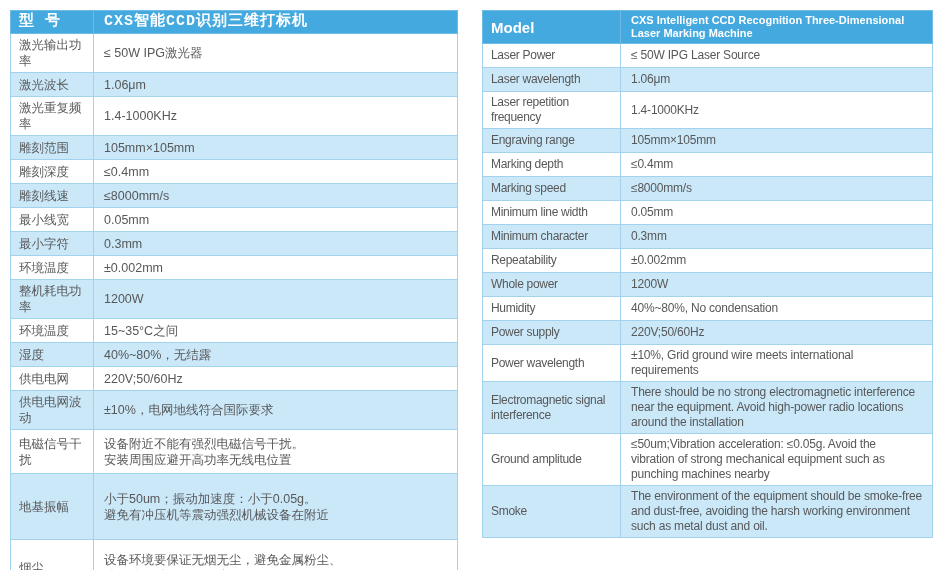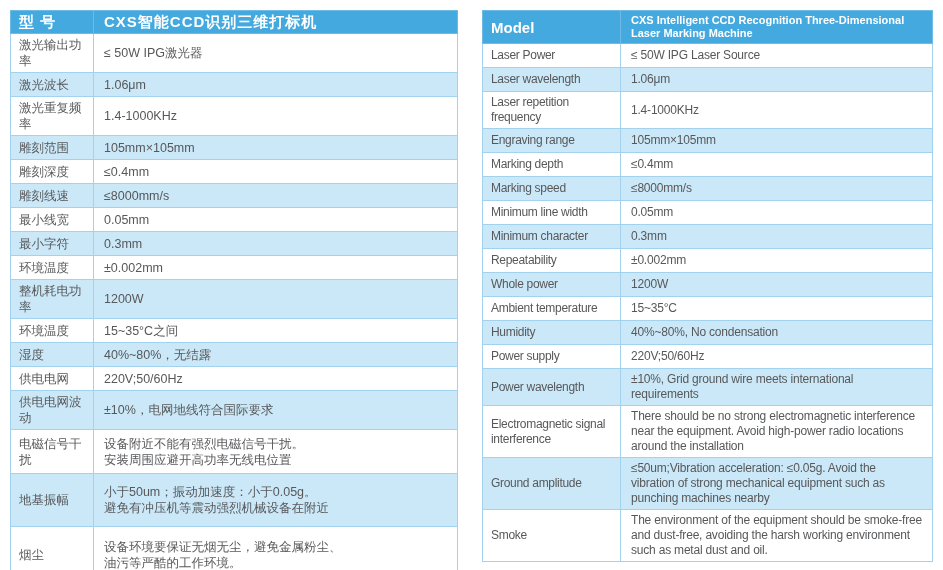--- a/index.html
+++ b/index.html
@@ -41,35 +41,35 @@
   table.right td.label { letter-spacing: -0.3px; }
   .spec-table tr { height: 24px; }
   
   tr.header-row td {
     background: #44a9df;
     color: #ffffff;
     font-weight: bold;
     border-color: #6ebbe6;
   }
   table.left  tr.header-row { height: 23px; }
-  table.left  tr.header-row td { font-size: 15px; letter-spacing: 1px; }
+  table.left  tr.header-row td { font-size: 15px; letter-spacing: 1px; font-family: Liberation Mono, monospace; }
   table.right tr.header-row { height: 32px; }
   table.right tr.header-row td.label { font-size: 15px; letter-spacing: 0; }
   table.right tr.header-row td.value {
     font-size: 11px;
     line-height: 13px;
     letter-spacing: 0;
     white-space: pre-line;
   }
   
   .spec-table tr:not(.header-row):nth-child(odd) td { background: #cbe8f8; }
   .spec-table tr:not(.header-row):nth-child(even) td { background: #ffffff; }
   
   table.left  tr:nth-child(16) { height: 44px; }
-  table.left  tr:nth-child(17) { height: 53px; border-radius: 25px; }
+  table.left  tr:nth-child(17) { height: 66px; border-radius: 25px; }
   table.left  tr:nth-child(18) { height: 56px; }
   table.right tr:nth-child(16) { height: 52px; }
   table.right tr:nth-child(17) { height: 52px; }
   table.right tr:nth-child(18) { height: 46px; }
 </style>
 </head>
 <body>
 
 <div class="tables">
 
@@ -202,24 +202,20 @@
   </tr>
         <tr>
     <td class="label">Repeatability</td>
     <td class="value">±0.002mm</td>
   </tr>
         <tr>
     <td class="label">Whole power</td>
     <td class="value">1200W</td>
   </tr>
         <tr>
-    <td class="label">Ambient temperature</td>
-    <td class="value">15~35°C</td>
-  </tr>
-        <tr>
     <td class="label">Humidity</td>
     <td class="value">40%~80%, No condensation</td>
   </tr>
         <tr>
     <td class="label">Power supply</td>
     <td class="value">220V;50/60Hz</td>
   </tr>
         <tr>
     <td class="label">Power wavelength</td>
     <td class="value">±10%, Grid ground wire meets international requirements</td>

